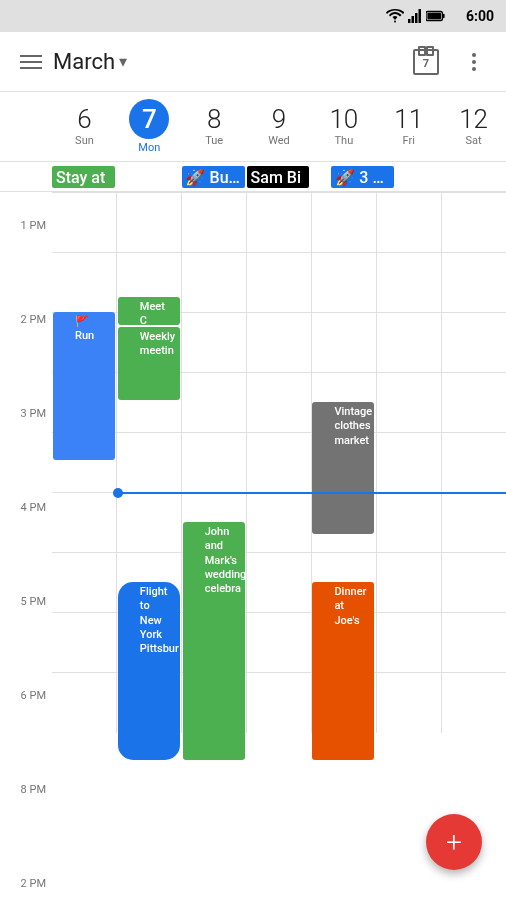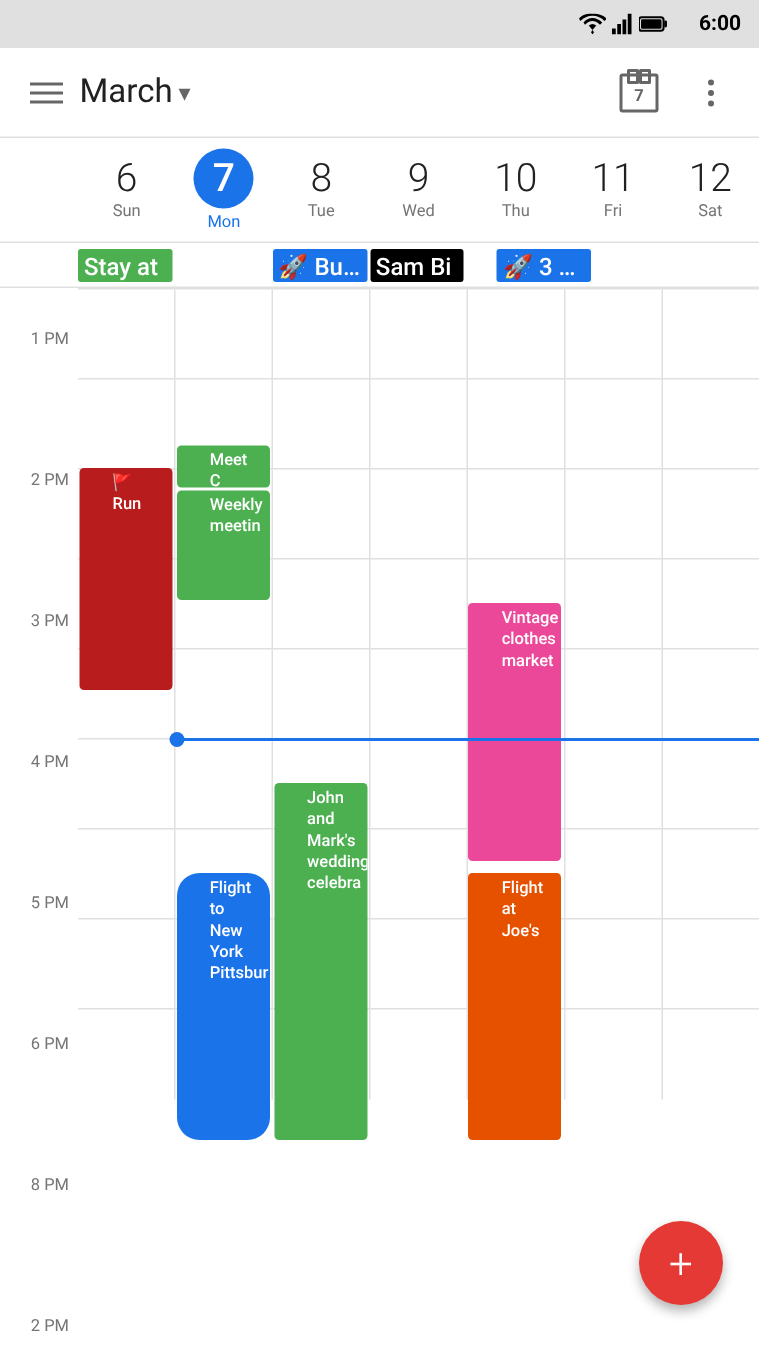--- a/index.html
+++ b/index.html
@@ -387,27 +387,27 @@
             <div class="day-cell"></div>
             <div class="day-cell"></div>
             <div class="day-cell"></div>
             <div class="day-cell"></div>
             <div class="day-cell"></div>
             <div class="day-cell"></div>
           </div>
         </div>
 
       <div class="events-layer" id="events-layer">
-          <div class="event-block" style="background: #b91c1c; left: 1px; width: 61.8571px; top: 120px; height: 148px;">🚩 Run</div>
+          <div class="event-block" style="background: #3b82f6; left: 1px; width: 61.8571px; top: 120px; height: 148px;">🚩 Run</div>
           <div class="event-block" style="background: rgb(76, 175, 80); left: 65.8571px; width: 61.8571px; top: 105px; height: 28px;">Meet C</div>
           <div class="event-block" style="background: rgb(76, 175, 80); left: 65.8571px; width: 61.8571px; top: 135px; height: 73px;">Weekly meetin</div>
-          <div class="event-block" style="background: #ec4899; left: 260.429px; width: 61.8571px; top: 210px; height: 172px;">Vintage clothes market</div>
+          <div class="event-block" style="background: #737373; left: 260.429px; width: 61.8571px; top: 210px; height: 132px;">Vintage clothes market</div>
           <div class="event-block" style="background: rgb(76, 175, 80); left: 130.714px; width: 61.8571px; top: 330px; height: 238px;">John and Mark's wedding celebra</div>
           <div class="event-block" style="background: rgb(26, 115, 232); left: 65.8571px; width: 61.8571px; top: 390px; height: 178px; border-radius: 15px;">Flight to New York Pittsbur</div>
-          <div class="event-block" style="background: rgb(230, 81, 0); left: 260.429px; width: 61.8571px; top: 390px; height: 178px;">Flight at Joe's</div>
+          <div class="event-block" style="background: rgb(230, 81, 0); left: 260.429px; width: 61.8571px; top: 390px; height: 178px;">Dinner at Joe's</div>
           <div class="current-time-line" style="top: 300px; left: 64.8571px;">
             <div class="current-time-dot"></div>
           </div>
         </div>
     </div>
   </div>
 </div>
 
 <div class="fab">
   <span>+</span>

